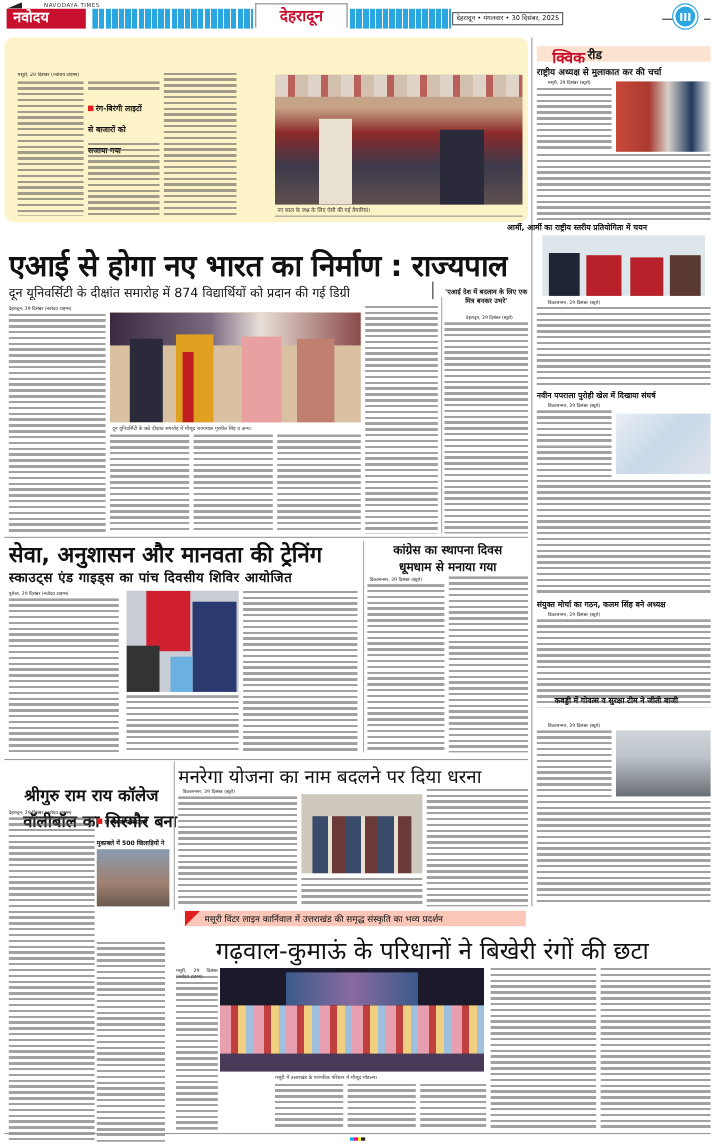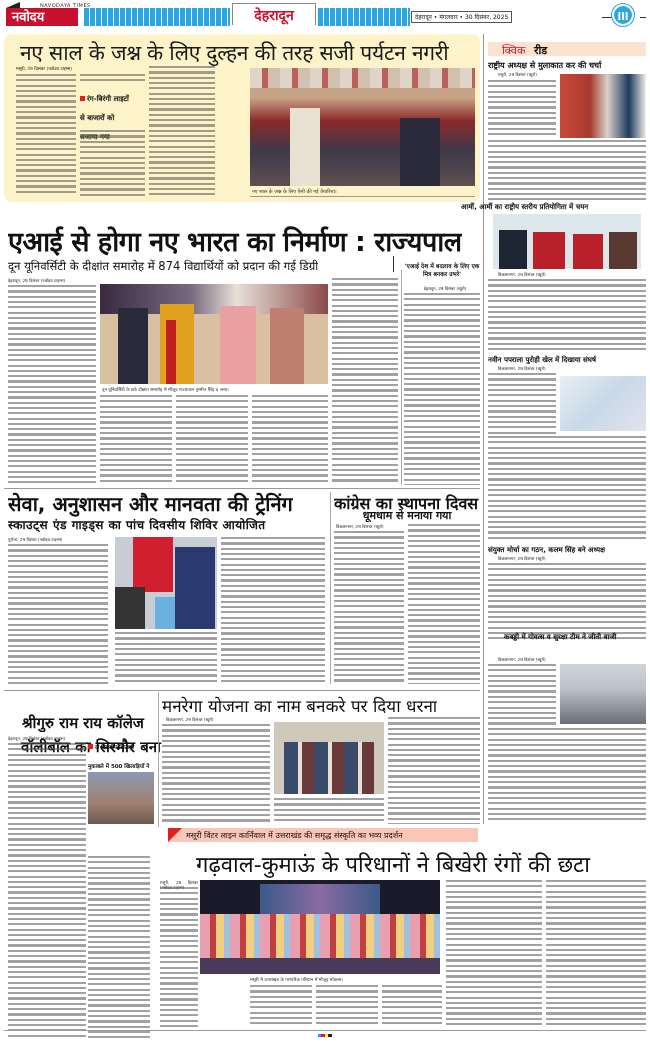--- a/index.html
+++ b/index.html
@@ -36,42 +36,41 @@
   <div class="abs stripes" style="left:84px;width:146px;"></div>
   <div class="abs city-tab">देहरादून</div>
   <div class="abs stripes" style="left:318px;width:92px;"></div>
   <div class="abs dateline">देहरादून • मंगलवार • 30 दिसंबर, 2025</div>
   <div class="abs" style="left:602px;top:17px;width:10px;height:1px;background:#333;"></div>
   <div class="abs pagenum">III</div>
   <div class="abs" style="left:640px;top:17px;width:6px;height:1px;background:#333;"></div>
 </div>
 
 <div class="abs" style="left:4px;top:34px;width:476px;height:168px;background:#fdf3c8;border-radius:8px;">
-  <div class="abs head" style="left:16px;top:4px;font-size:21px;color:#1a1a1a;font-weight:normal;letter-spacing:-0.3px;">नए साल के जश्न के लिए दुल्हन की तरह सजी पर्यटन नगरी</div>
   <div class="abs txt" style="left:12px;top:32px;font-size:4.4px;width:70px;">मसूरी, 29 दिसंबर (नवोदय टाइम्स)</div>
   <div class="abs col" style="left:12px;top:40px;width:60px;height:122px;"></div>
   <div class="abs col" style="left:76px;top:40px;width:65px;height:10px;"></div>
   <div class="abs" style="left:76px;top:52px;width:50px;height:40px;">
     <span class="bullet"></span><span style="font-size:7px;font-weight:bold;line-height:10px;">रंग-बिरंगी लाइटों से बाजारों को सजाया गया</span>
   </div>
   <div class="abs col" style="left:76px;top:96px;width:65px;height:66px;"></div>
   <div class="abs col" style="left:145px;top:32px;width:66px;height:130px;"></div>
   <div class="abs col" style="left:215px;top:40px;width:8px;height:0;"></div>
   <div class="abs photo" style="left:246px;top:34px;width:225px;height:118px;background:linear-gradient(180deg,#b8a08a 0%,#c9a487 25%,#8b2a2a 45%,#3d3a4a 70%,#5e5050 100%);">
     <div class="abs" style="left:0;top:0;width:225px;height:20px;background:repeating-linear-gradient(90deg,#e8e0d8 0 12px,#b85050 12px 18px,#d8c8b8 18px 30px);opacity:0.8;"></div>
     <div class="abs" style="left:40px;top:40px;width:30px;height:78px;background:#e8e0d0;"></div>
     <div class="abs" style="left:150px;top:50px;width:40px;height:68px;background:#2a2a3a;"></div>
   </div>
   <div class="abs caption" style="left:248px;top:154px;width:222px;">नए साल के जश्न के लिए ऐसी की गई तैयारियां।</div>
   <div class="abs rule-h" style="left:246px;top:162px;width:225px;"></div>
 </div>
 
 <div class="abs rule-v" style="left:483px;top:34px;height:790px;background:#999;"></div>
 <div class="abs" style="left:488px;top:42px;width:158px;height:14px;background:#fbe3cf;">
-  <span style="position:absolute;left:14px;top:0;font-size:11px;font-weight:normal;color:#c8102e;">क्विक</span>
+  <span style="position:absolute;left:14px;top:0;font-size:14px;font-weight:bold;color:#c8102e;">क्विक</span>
   <span style="position:absolute;left:46px;top:0;font-size:11px;font-weight:bold;color:#111;">रीड</span>
 </div>
 <div class="abs head" style="left:488px;top:59px;width:158px;font-size:8px;">राष्ट्रीय अध्यक्ष से मुलाकात कर की चर्चा</div>
 <div class="abs txt" style="left:498px;top:72px;width:60px;font-size:4.2px;">मसूरी, 29 दिसंबर (ब्यूरो)</div>
 <div class="abs col" style="left:488px;top:80px;width:68px;height:58px;"></div>
 <div class="abs photo" style="left:560px;top:74px;width:86px;height:64px;background:linear-gradient(90deg,#c84a3a 0%,#a83a30 35%,#d8d0c8 55%,#1f3a60 80%,#f0eeea 100%);"></div>
 <div class="abs col" style="left:488px;top:140px;width:158px;height:60px;"></div>
 
 <div class="abs head" style="left:461px;top:202px;width:158px;font-size:7px;">आर्मी, आर्मी का राष्ट्रीय स्तरीय प्रतियोगिता में चयन</div>
 <div class="abs photo" style="left:493px;top:214px;width:148px;height:55px;background:#dde6ea;">
@@ -135,41 +134,41 @@
   <div class="abs" style="left:18px;top:0;width:40px;height:55px;background:#d02030;"></div>
   <div class="abs" style="left:60px;top:10px;width:40px;height:82px;background:#2a3a70;"></div>
   <div class="abs" style="left:0;top:50px;width:30px;height:42px;background:#333;"></div>
   <div class="abs" style="left:40px;top:60px;width:20px;height:32px;background:#6ab0e0;"></div>
 </div>
 <div class="abs col" style="left:115px;top:632px;width:102px;height:52px;"></div>
 <div class="abs col" style="left:221px;top:537px;width:104px;height:147px;"></div>
 
 <div class="abs rule-v" style="left:330px;top:492px;height:192px;"></div>
 
-<div class="abs head" style="left:334px;top:492px;width:146px;font-size:16px;">कांग्रेस का स्थापना दिवस</div>
+<div class="abs head" style="left:334px;top:492px;width:146px;font-size:11px;text-align:center;">कांग्रेस का स्थापना दिवस</div>
 <div class="abs head" style="left:334px;top:507px;width:146px;font-size:11px;text-align:center;">धूमधाम से मनाया गया</div>
 <div class="abs txt" style="left:336px;top:524px;width:70px;">विकासनगर, 29 दिसंबर (ब्यूरो)</div>
 <div class="abs col" style="left:334px;top:531px;width:70px;height:153px;"></div>
 <div class="abs col" style="left:408px;top:524px;width:72px;height:160px;"></div>
 
 <div class="abs rule-h" style="left:4px;top:690px;width:476px;"></div>
 
 <div class="abs head" style="left:16px;top:692px;width:150px;font-size:15px;text-align:center;margin-top:44px;">वॉलीबॉल का सिरमौर बना</div>
 <div class="abs head" style="left:8px;top:712px;width:150px;font-size:15px;text-align:center;">श्रीगुरु राम राय कॉलेज</div>
 <div class="abs txt" style="left:8px;top:736px;width:78px;">देहरादून, 29 दिसंबर (नवोदय टाइम्स)</div>
 <div class="abs col" style="left:8px;top:743px;width:78px;height:295px;"></div>
 <div class="abs" style="left:88px;top:734px;width:62px;height:36px;">
   <span class="bullet"></span><span style="font-size:5.5px;font-weight:bold;line-height:8px;">दो दिवसीय खिताबी मुकाबले में 500 खिलाड़ियों ने लिया हिस्सा</span>
 </div>
 <div class="abs photo" style="left:88px;top:772px;width:66px;height:52px;background:linear-gradient(180deg,#8a9ab0,#a08070 60%,#6a5a50);"></div>
 <div class="abs col" style="left:88px;top:856px;width:62px;height:182px;"></div>
 
 <div class="abs rule-v" style="left:158px;top:692px;height:135px;"></div>
 
-<div class="abs head" style="left:162px;top:694px;font-size:17px;font-weight:normal;">मनरेगा योजना का नाम बनकरे पर दिया धरना</div>
+<div class="abs head" style="left:162px;top:694px;font-size:17px;font-weight:normal;">मनरेगा योजना का नाम बदलने पर दिया धरना</div>
 <div class="abs txt" style="left:166px;top:717px;width:100px;">विकासनगर, 29 दिसंबर (ब्यूरो)</div>
 <div class="abs col" style="left:162px;top:724px;width:108px;height:100px;"></div>
 <div class="abs photo" style="left:274px;top:722px;width:110px;height:72px;background:#cfc8bc;">
   <div class="abs" style="left:10px;top:20px;width:90px;height:52px;background:repeating-linear-gradient(90deg,#3a4a6a 0 14px,#e8e0d0 14px 18px,#6a3a3a 18px 30px);"></div>
 </div>
 <div class="abs col" style="left:274px;top:798px;width:110px;height:26px;"></div>
 <div class="abs col" style="left:388px;top:717px;width:92px;height:107px;"></div>
 
 <div class="abs" style="left:168px;top:828px;width:310px;height:14px;background:#f9c6b8;">
   <div class="abs" style="left:0;top:0;width:14px;height:14px;background:#e02020;clip-path:polygon(0 0,100% 0,0 100%);"></div>

